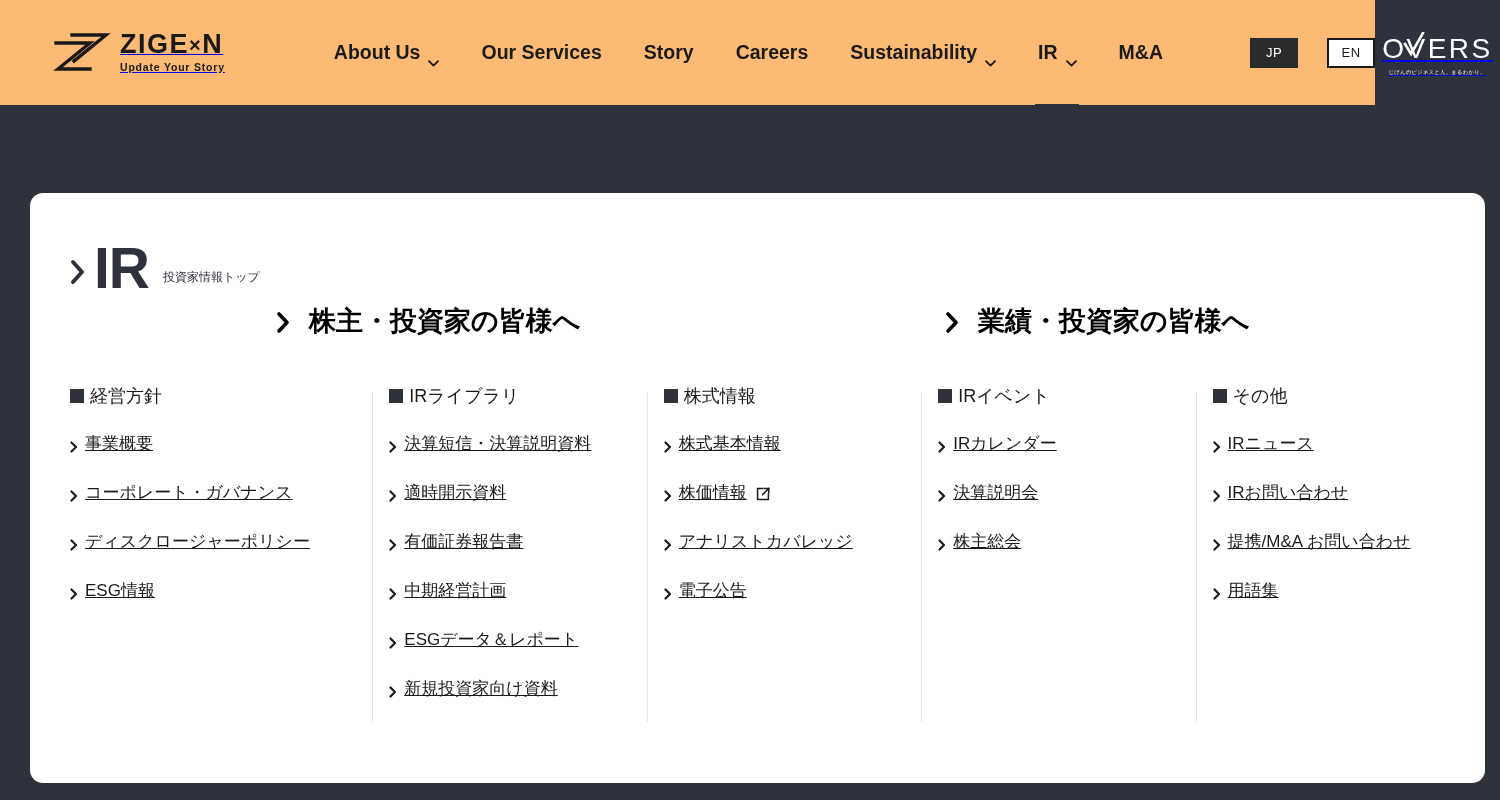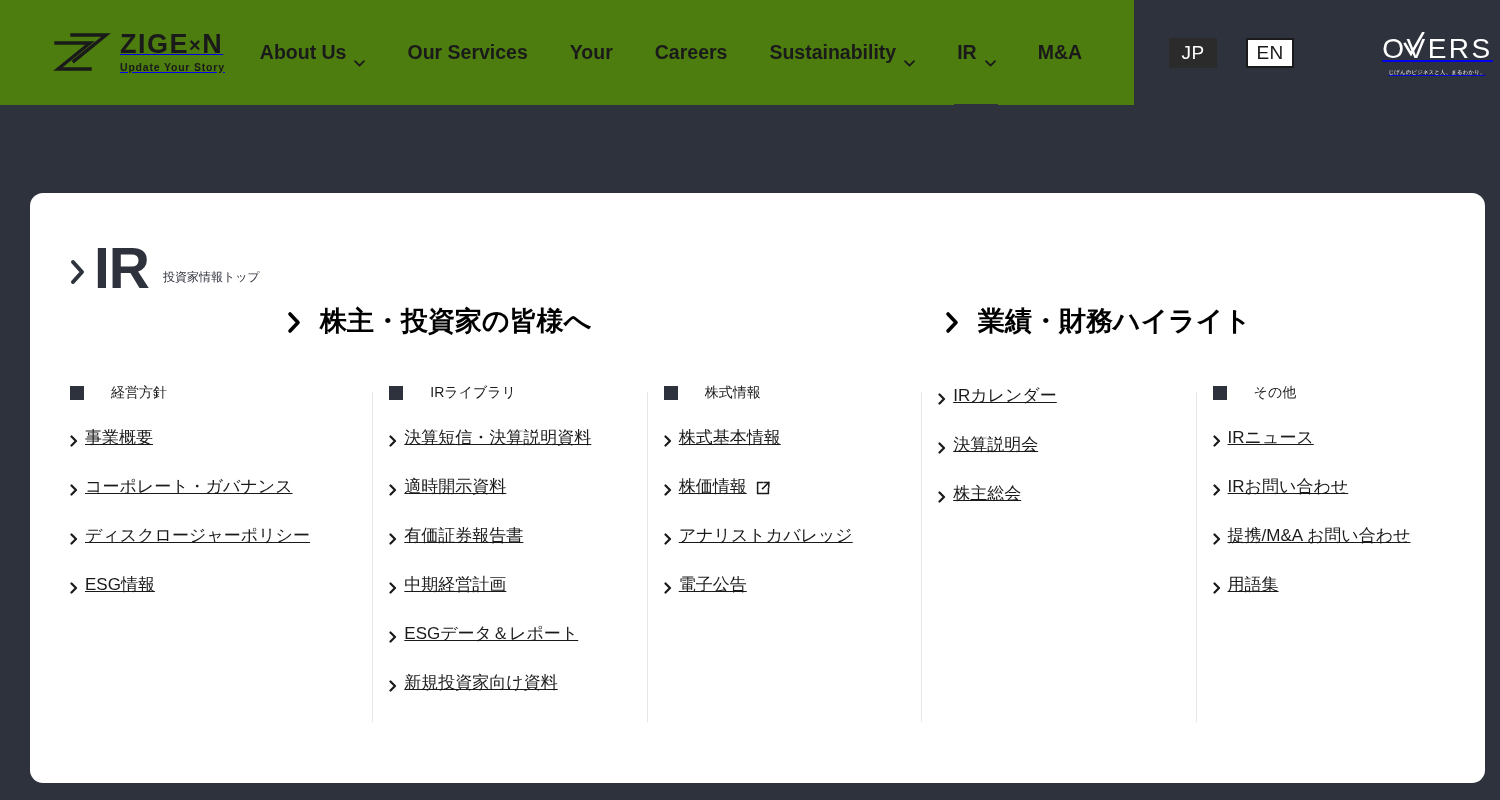--- a/index.html
+++ b/index.html
@@ -7,22 +7,22 @@
     width: 1500px; height: 800px;
     background: #2e323c;
     font-family: "Liberation Sans", "DejaVu Sans", sans-serif;
     overflow: hidden;
   }
   #root { position: relative; width: 1500px; height: 800px; background: #2e323c; }
 
   
   .header {
     position: absolute; top: 0; left: 0;
-    width: 1134px; height: 105px;
-    background: #4d7c0f;
+    width: 1375px; height: 105px;
+    background: #fdba74;
     display: flex; align-items: center;
     z-index: 5;
   }
   .brand { display: flex; align-items: center; margin-left: 50px; }
   .brand-mark { width: 62px; height: 48px; flex: 0 0 auto; }
   .brand-text { margin-left: 8px; line-height: 1; }
   .brand-name {
     font-size: 27px; font-weight: 700; letter-spacing: 1.5px; color: #1a1a1a;
     white-space: nowrap;
   }
@@ -50,21 +50,21 @@
     bottom: -9px;
     width: 44px; height: 10px;
     background: #2e323c;
     border-radius: 0 0 2px 2px;
   }
 
   .lang { display: flex; align-items: center; gap: 9px; margin-left: 46px; }
   .lang-btn {
     width: 48px; height: 30px;
     display: flex; align-items: center; justify-content: center;
-    font-size: 19px; font-weight: 500; letter-spacing: 0.5px;
+    font-size: 13px; font-weight: 500; letter-spacing: 0.5px;
     cursor: pointer;
     margin-left: 20px;
   }
   .lang-btn.active { background: #2b2b2b; color: #ffffff; }
   .lang-btn.inactive { background: #ffffff; color: #1a1a1a; border: 2.5px solid #1a1a1a; }
 
   
   .overs {
     position: absolute; top: 0; right: 0;
     width: 125px; height: 112px;
@@ -110,21 +110,21 @@
   }
 
   
   .sec-row { position: relative; height: 48px; margin-top: 11px; }
   .sec {
     position: absolute; display: flex; align-items: center; gap: 18px;
     font-size: 27px; font-weight: 700; color: #000000;
     cursor: pointer;
   }
   .sec-chev { width: 15px; height: 23px; flex: 0 0 auto; }
-  .sec-a { left: 257px; }
+  .sec-a { left: 246px; }
   .sec-b { left: 915px; }
 
   
   .cols {
     display: flex;
     margin: 33px 0 0 0;
     padding: 0 0 0 40px;
     height: 345px;
   }
   .col {
@@ -138,22 +138,22 @@
     width: 1px; height: 330px;
     background: #e6e6e6;
   }
   .col-1 { width: 303px; }
   .col-2 { width: 275px; }
   .col-3 { width: 275px; }
   .col-4 { width: 275px; }
   .col-5 { width: 290px; }
 
   .col-head {
-    display: flex; align-items: center; gap: 27px;
-    font-size: 14px; font-weight: 500; color: #1a1a1a;
+    display: flex; align-items: center; gap: 6px;
+    font-size: 18px; font-weight: 500; color: #1a1a1a;
     margin-bottom: 24px; white-space: nowrap;
   }
   .sq {
     width: 14px; height: 14px; background: #2e323c; flex: 0 0 auto;
     display: inline-block;
   }
   .link {
     display: flex; align-items: center; gap: 7px;
     font-size: 17px; font-weight: 500; color: #1a1a1a;
     margin-bottom: 26px; white-space: nowrap; cursor: pointer;
@@ -192,21 +192,21 @@
               <path d="M1 1.2 L5.5 5.6 L10 1.2" fill="none" stroke="#1a1a1a" stroke-width="1.8" stroke-linecap="round" stroke-linejoin="round"></path>
             </svg>
         </span>
       </div>
 
       <div class="nav-item">
         <span>Our Services</span>
       </div>
 
       <div class="nav-item">
-        <span>Your</span>
+        <span>Story</span>
       </div>
 
       <div class="nav-item">
         <span>Careers</span>
       </div>
 
       <div class="nav-item">
         <span>Sustainability</span>
         <span class="caret">
           <svg viewBox="0 0 11 7" width="11" height="7" aria-hidden="true">
@@ -269,21 +269,21 @@
             </svg>
         </span>
         <span>株主・投資家の皆様へ</span>
       </div>
       <div class="sec sec-b">
         <span class="sec-chev">
           <svg viewBox="0 0 15 23" width="15" height="23" aria-hidden="true">
               <path d="M3 3 L11 11.5 L3 20" fill="none" stroke="#000000" stroke-width="3.6" stroke-linecap="round" stroke-linejoin="round"></path>
             </svg>
         </span>
-        <span>業績・財務ハイライト</span>
+        <span>業績・投資家の皆様へ</span>
       </div>
     </div>
 
     <div class="cols">
 
       <div class="col col-1">
         <div class="col-head">
           <span class="sq"></span>
           <span>経営方針</span>
         </div>
@@ -388,20 +388,24 @@
         </a>
         <a class="link" href="#">
           <span class="link-chev"><svg viewBox="0 0 8 12" width="8" height="12" aria-hidden="true">
                 <path d="M1.5 1.5 L6 6 L1.5 10.5" fill="none" stroke="#1a1a1a" stroke-width="2.2" stroke-linecap="round" stroke-linejoin="round"></path>
               </svg></span>
           <span>電子公告</span>
         </a>
       </div>
 
       <div class="col col-4 divider">
+        <div class="col-head">
+          <span class="sq"></span>
+          <span>IRイベント</span>
+        </div>
         <a class="link" href="#">
           <span class="link-chev"><svg viewBox="0 0 8 12" width="8" height="12" aria-hidden="true">
                 <path d="M1.5 1.5 L6 6 L1.5 10.5" fill="none" stroke="#1a1a1a" stroke-width="2.2" stroke-linecap="round" stroke-linejoin="round"></path>
               </svg></span>
           <span>IRカレンダー</span>
         </a>
         <a class="link" href="#">
           <span class="link-chev"><svg viewBox="0 0 8 12" width="8" height="12" aria-hidden="true">
                 <path d="M1.5 1.5 L6 6 L1.5 10.5" fill="none" stroke="#1a1a1a" stroke-width="2.2" stroke-linecap="round" stroke-linejoin="round"></path>
               </svg></span>

